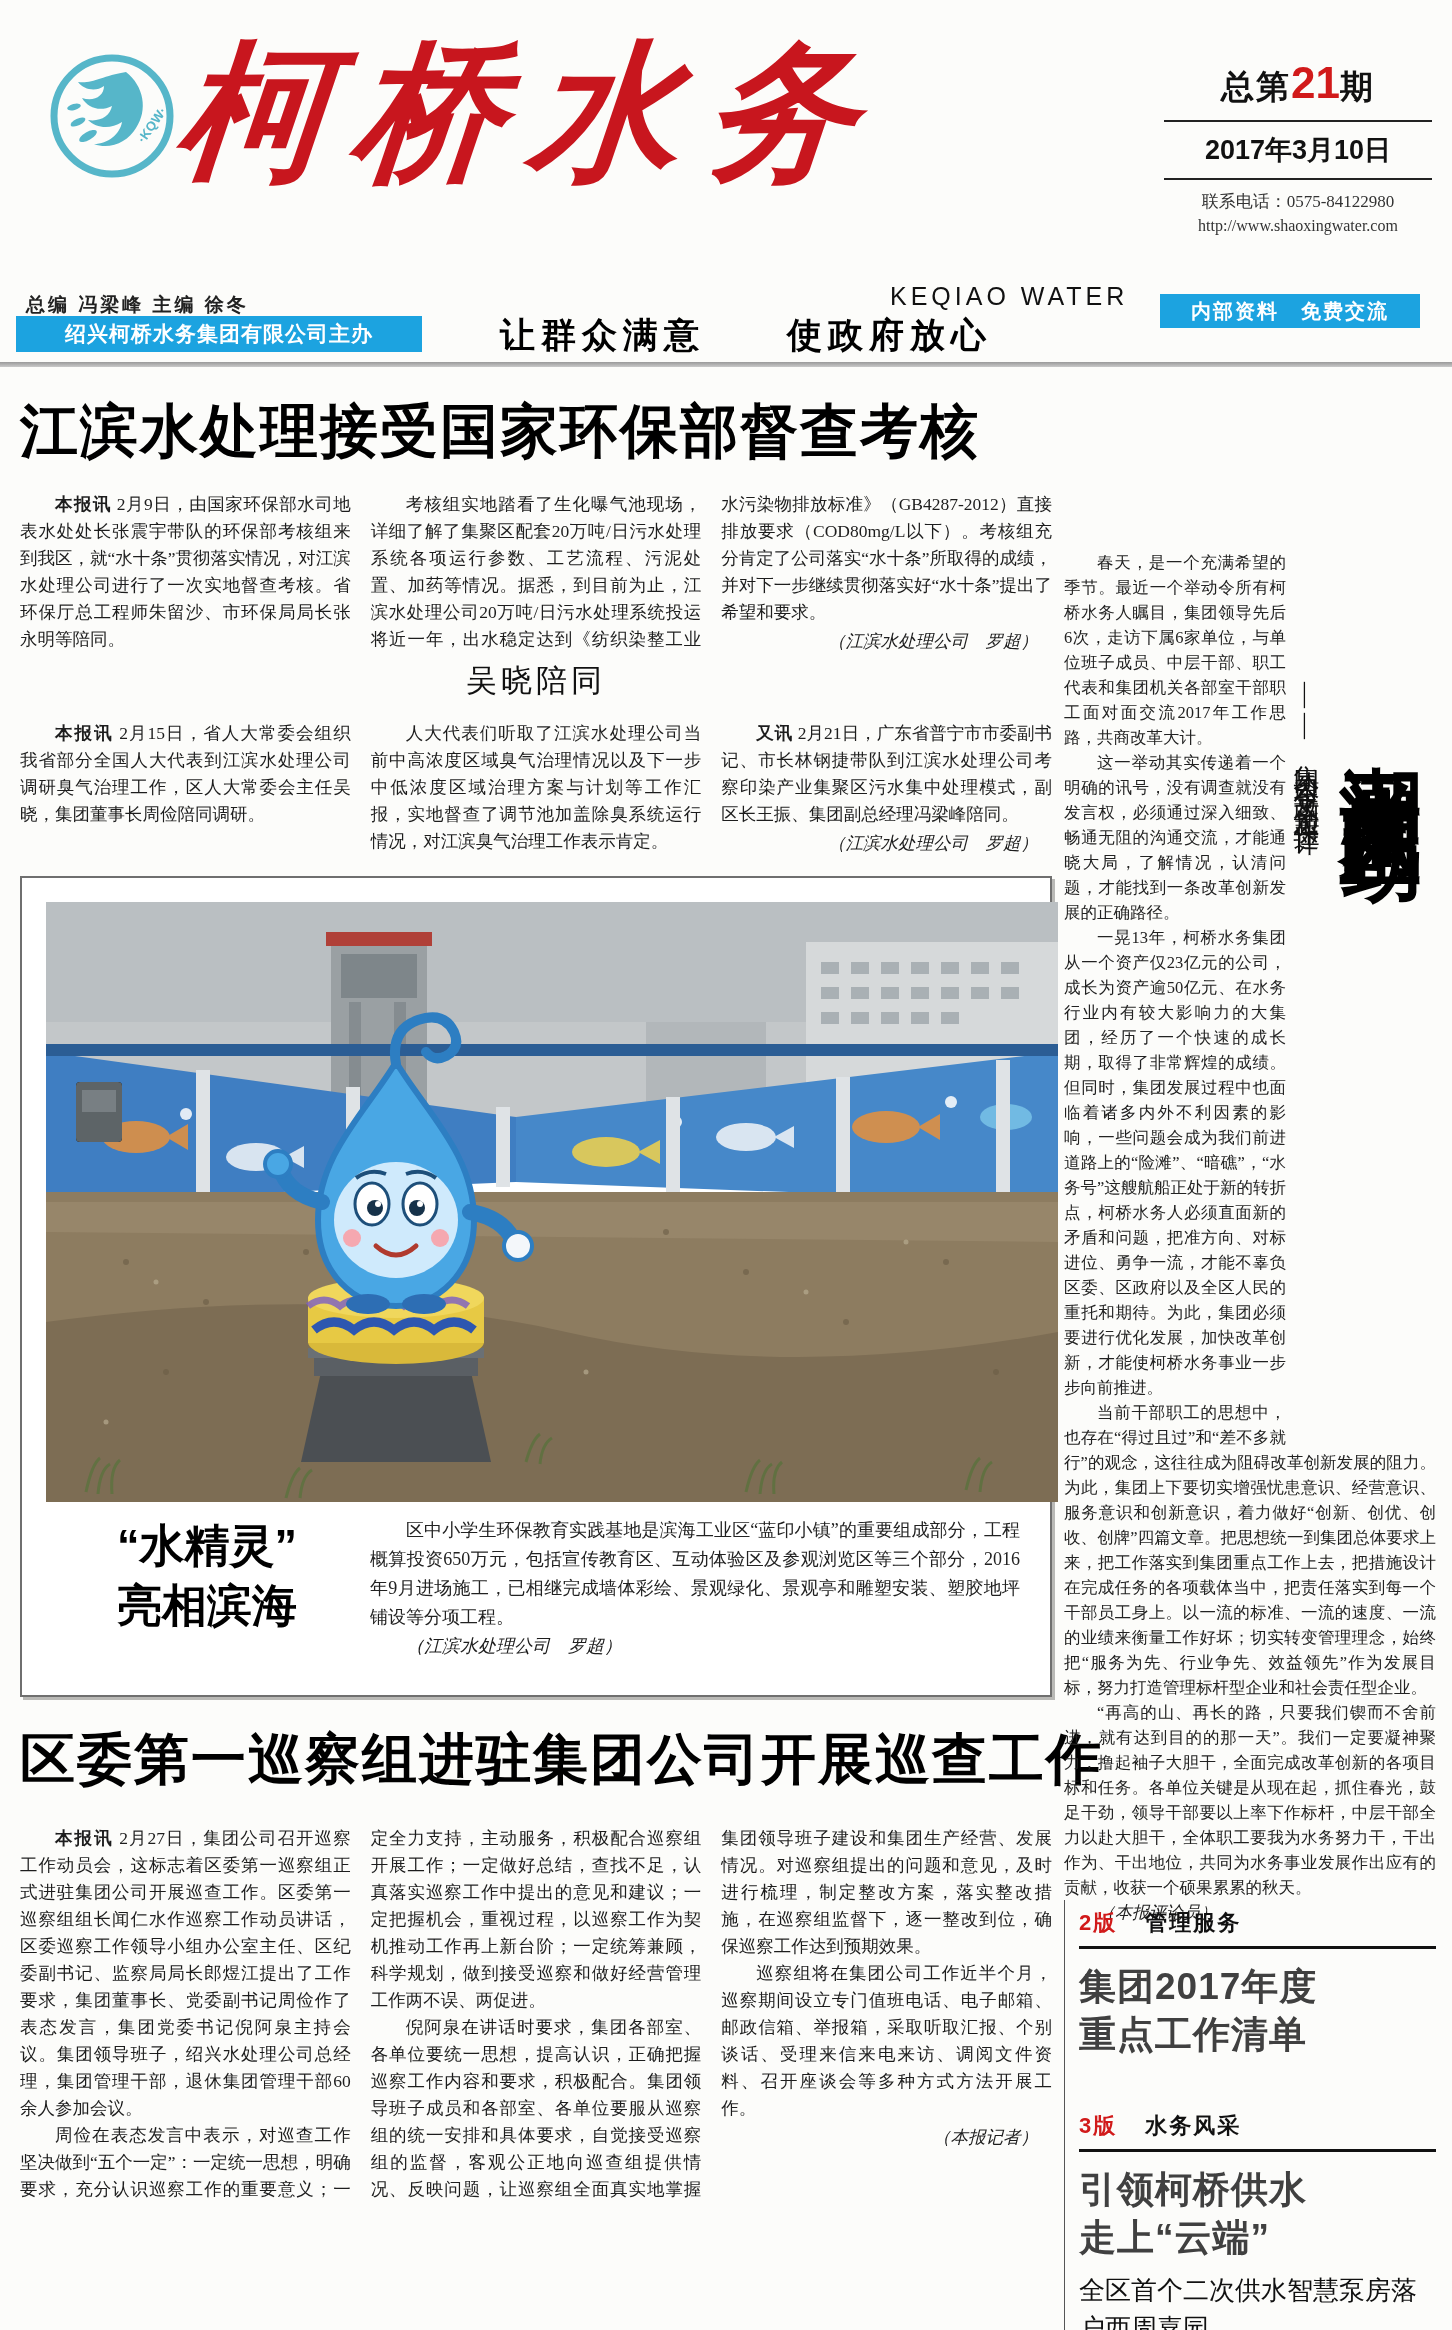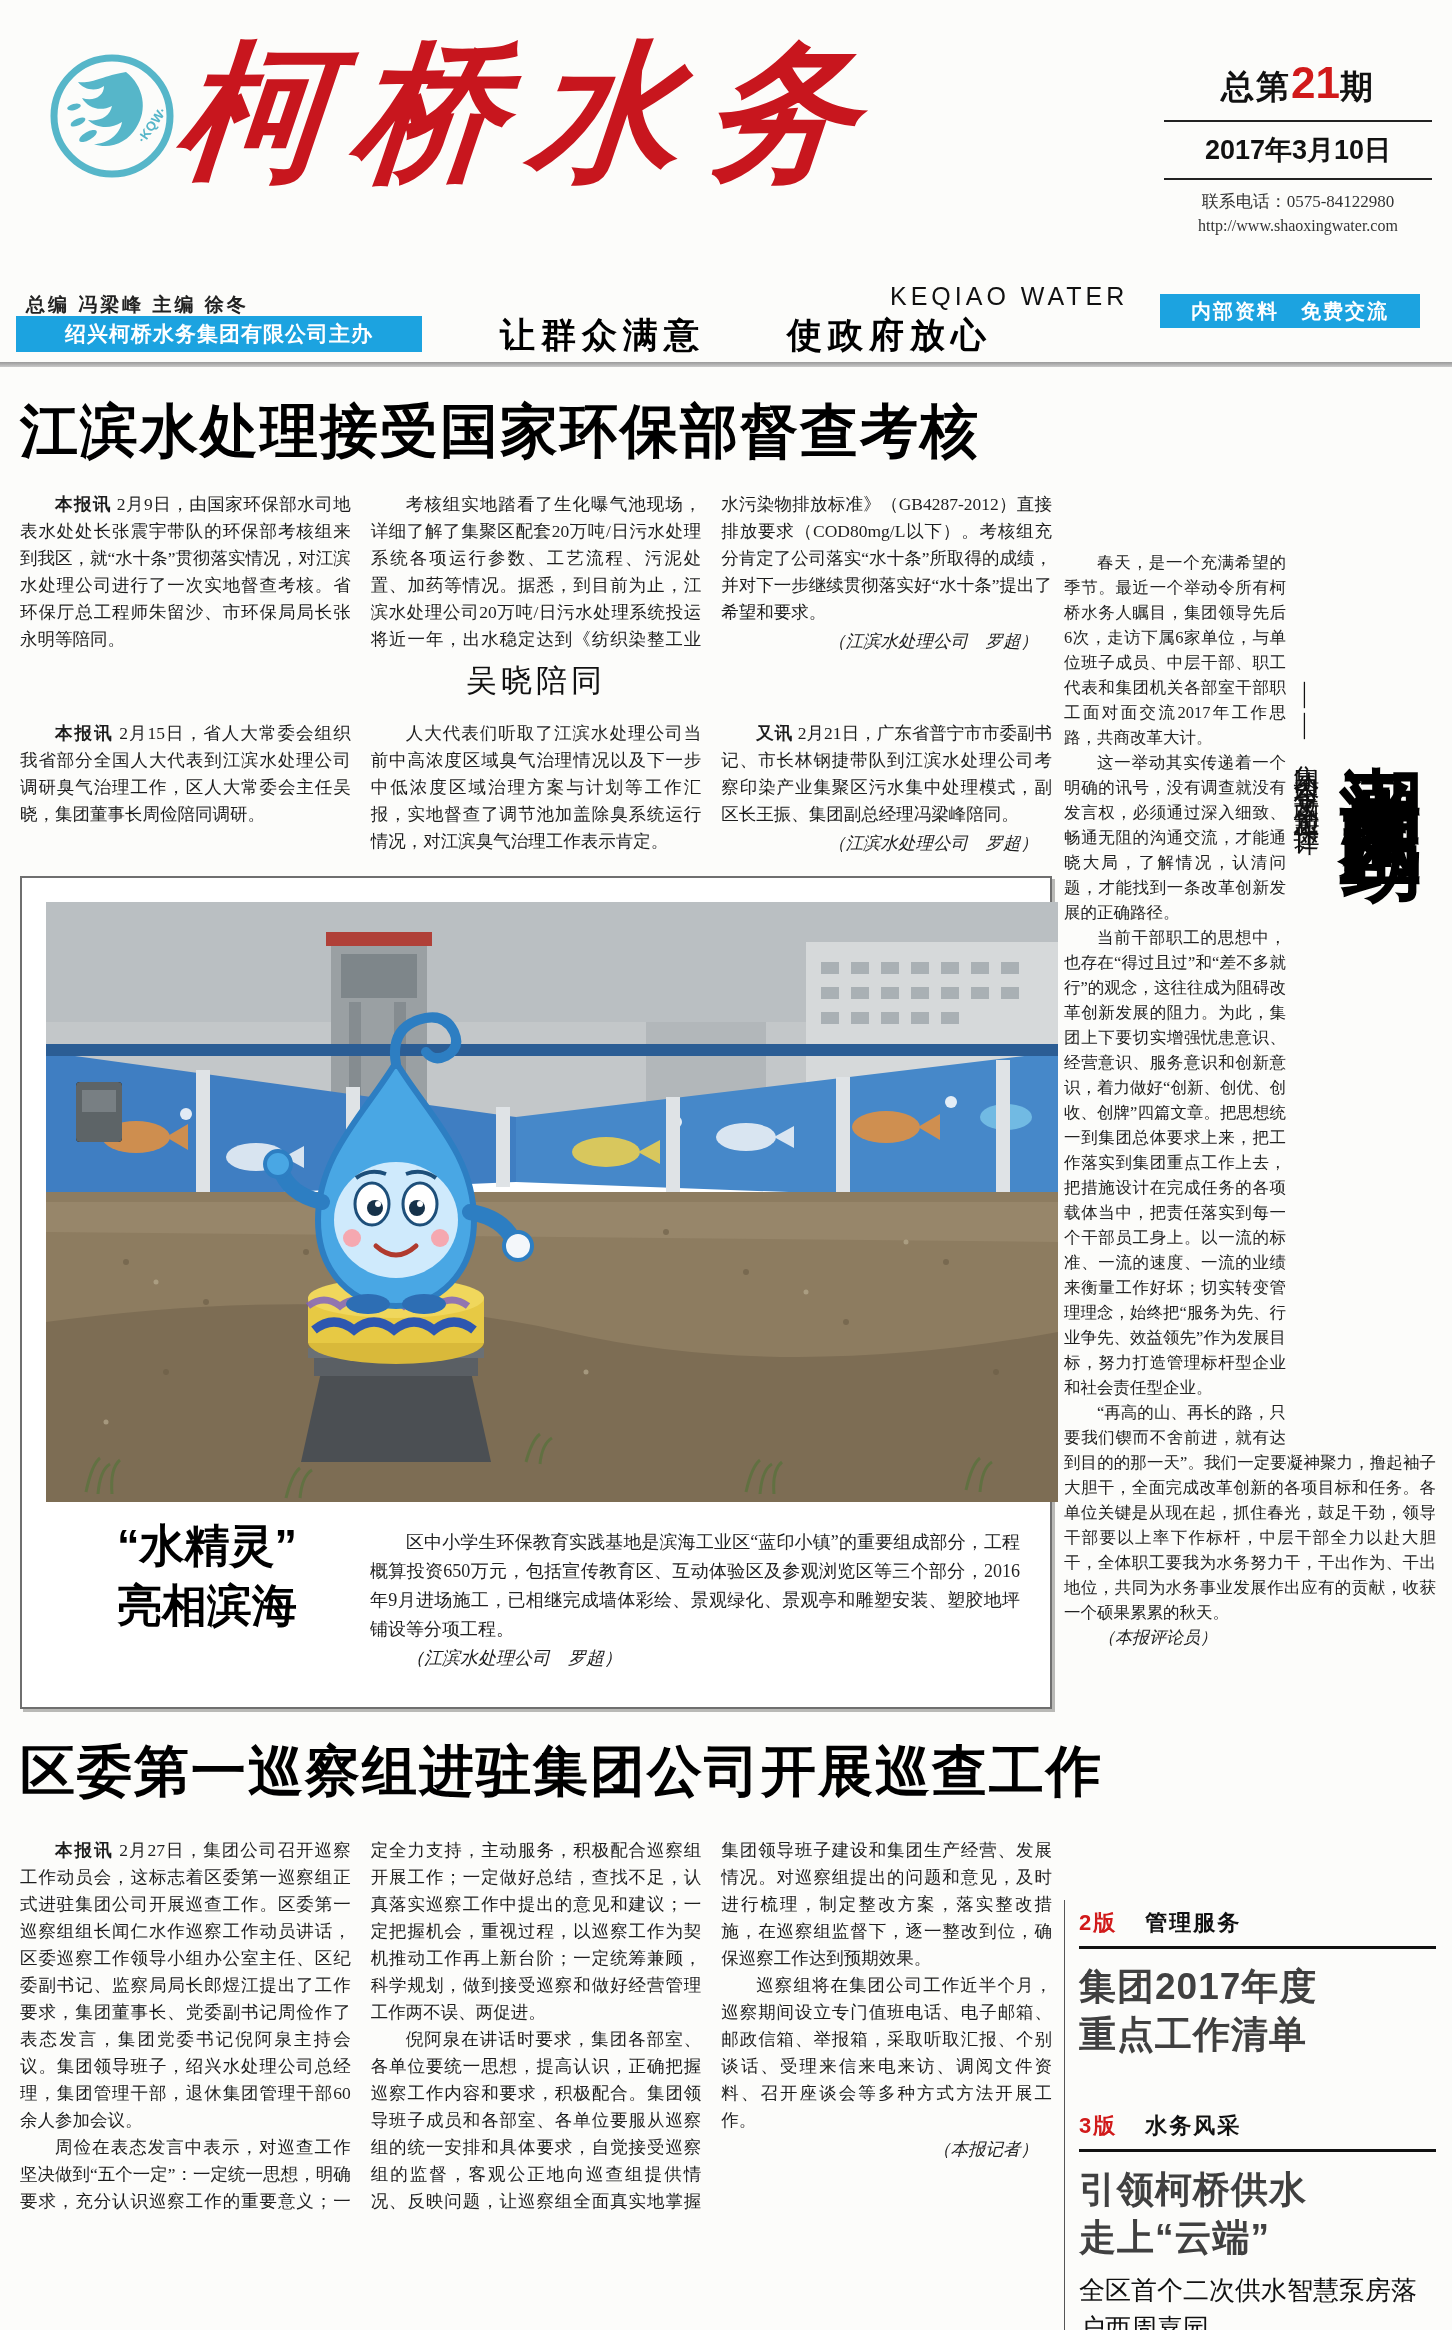--- a/index.html
+++ b/index.html
@@ -48,21 +48,21 @@
   .lead{font-weight:700;letter-spacing:1px;}
   .sig{margin:0;text-align:right;font-style:italic;font-size:17.5px;line-height:30px;
       color:#1d1d1d;padding-right:14px;}
   
   .photobox{margin-top:18px;border:2px solid #6f6f6f;box-shadow:3px 3px 0 #b9b9b6;
       background:#fff;padding:24px;}
   .photobox svg{display:block;width:1012px;height:600px;}
   .photocap{display:flex;align-items:flex-start;padding:14px 6px 10px 6px;}
   .photocap-title{width:310px;text-align:center;font-family:"Liberation Sans",sans-serif;
       font-weight:900;font-size:45px;line-height:1.35;color:#000;}
-  .photocap-text{flex:1;padding-left:8px;margin-top:12px;}
+  .photocap-text{flex:1;padding-left:8px;}
   .photocap-text p{margin:0;text-indent:2em;text-align:justify;font-size:18px;line-height:29px;}
   
   .side{position:absolute;left:1064px;top:382px;width:372px;height:1948px;}
   .essay{position:relative;height:1500px;overflow:hidden;padding-top:168px;}
   .essay-spacer{float:right;width:150px;height:880px;}
   .essay p{margin:0;text-indent:2em;text-align:justify;font-size:16.5px;line-height:25px;
       color:#222;font-family:"Liberation Serif",serif;}
   .essay .sig{font-size:17px;}
   .vtitle{position:absolute;top:318px;right:0;writing-mode:vertical-rl;
       font-family:"Liberation Sans",sans-serif;font-weight:900;font-size:82px;
@@ -297,20 +297,21 @@
       <p class="sig">（本报记者）</p>
     </div>
   </div>
 
   <div class="side">
 
     <div class="essay">
       <div class="essay-spacer"></div>
       <p>春天，是一个充满希望的季节。最近一个举动令所有柯桥水务人瞩目，集团领导先后6次，走访下属6家单位，与单位班子成员、中层干部、职工代表和集团机关各部室干部职工面对面交流2017年工作思路，共商改革大计。</p>
       <p>这一举动其实传递着一个明确的讯号，没有调查就没有发言权，必须通过深入细致、畅通无阻的沟通交流，才能通晓大局，了解情况，认清问题，才能找到一条改革创新发展的正确路径。</p>
+      <p>一晃13年，柯桥水务集团从一个资产仅23亿元的公司，成长为资产逾50亿元、在水务行业内有较大影响力的大集团，经历了一个快速的成长期，取得了非常辉煌的成绩。但同时，集团发展过程中也面临着诸多内外不利因素的影响，一些问题会成为我们前进道路上的“险滩”、“暗礁”，“水务号”这艘航船正处于新的转折点，柯桥水务人必须直面新的矛盾和问题，把准方向、对标进位、勇争一流，才能不辜负区委、区政府以及全区人民的重托和期待。为此，集团必须要进行优化发展，加快改革创新，才能使柯桥水务事业一步步向前推进。</p>
       <p>当前干部职工的思想中，也存在“得过且过”和“差不多就行”的观念，这往往成为阻碍改革创新发展的阻力。为此，集团上下要切实增强忧患意识、经营意识、服务意识和创新意识，着力做好“创新、创优、创收、创牌”四篇文章。把思想统一到集团总体要求上来，把工作落实到集团重点工作上去，把措施设计在完成任务的各项载体当中，把责任落实到每一个干部员工身上。以一流的标准、一流的速度、一流的业绩来衡量工作好坏；切实转变管理理念，始终把“服务为先、行业争先、效益领先”作为发展目标，努力打造管理标杆型企业和社会责任型企业。</p>
       <p>“再高的山、再长的路，只要我们锲而不舍前进，就有达到目的的那一天”。我们一定要凝神聚力，撸起袖子大胆干，全面完成改革创新的各项目标和任务。各单位关键是从现在起，抓住春光，鼓足干劲，领导干部要以上率下作标杆，中层干部全力以赴大胆干，全体职工要我为水务努力干，干出作为、干出地位，共同为水务事业发展作出应有的贡献，收获一个硕果累累的秋天。</p>
       <p class="sig">（本报评论员）</p>
     </div>
 
     <div class="vtitle">潮平岸阔风正劲</div>
     <div class="vsub">——集团公司今年改革创新工作述评</div>
 
     <div class="sidenav">
       <div class="navhead"><span class="pg">2版</span><span>管理服务</span></div>

